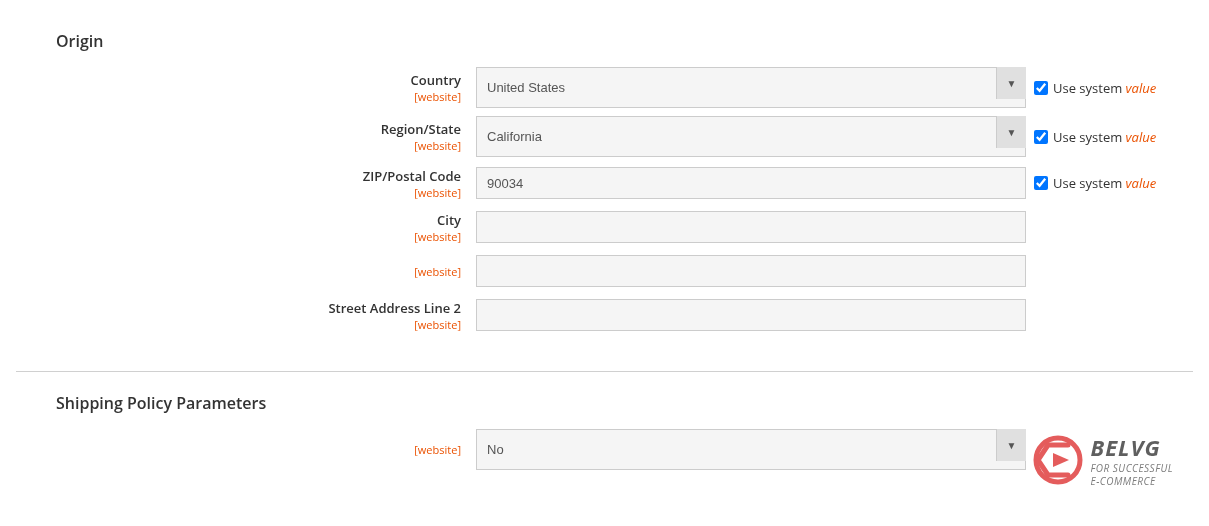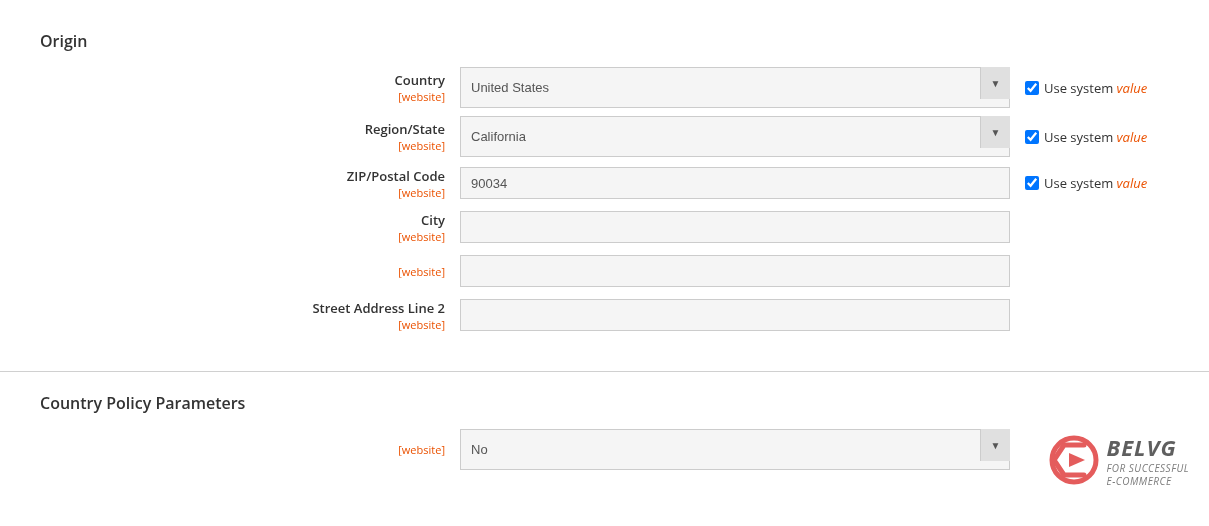--- a/index.html
+++ b/index.html
@@ -6,21 +6,21 @@
     body {
       font-family: 'Open Sans', Arial, sans-serif;
       font-size: 13px;
       background: #fff;
       color: #333;
     }
     .page-container {
       width: 1209px;
       min-height: 526px;
       background: #fff;
-      padding: 20px 0;
+      padding: 20px 16px;
     }
     .section-title {
       font-size: 16px;
       font-weight: 600;
       color: #333;
       padding: 10px 20px 15px 20px;
     }
     .form-section {
       padding: 0 20px 20px 20px;
     }
@@ -90,21 +90,21 @@
       display: flex;
       align-items: center;
       justify-content: center;
       pointer-events: none;
       font-size: 10px;
       color: #555;
     }
     .system-value-wrap {
       display: flex;
       align-items: center;
-      margin-left: 15px;
+      margin-left: 8px;
       flex-shrink: 0;
     }
     .system-value-wrap input[type="checkbox"] {
       margin-right: 5px;
       width: 14px;
       height: 14px;
       cursor: pointer;
     }
     .system-value-label {
       font-size: 13px;
@@ -240,21 +240,21 @@
       </div>
       <div class="form-control-wrap">
         <input type="text" class="form-input" value="" style="">
       </div>
     </div>
   </div>
 
   <hr class="divider">
 
   <div class="form-section section-two">
-    <div class="section-title">Country Policy Parameters</div>
+    <div class="section-title">Shipping Policy Parameters</div>
 
     <div class="form-row">
       <div class="form-label">
         <span class="label-sub">[website]</span>
       </div>
       <div class="form-control-wrap">
         <div class="form-select-wrap">
           <select class="form-select">
             <option>No</option>
             <option>Yes</option>

